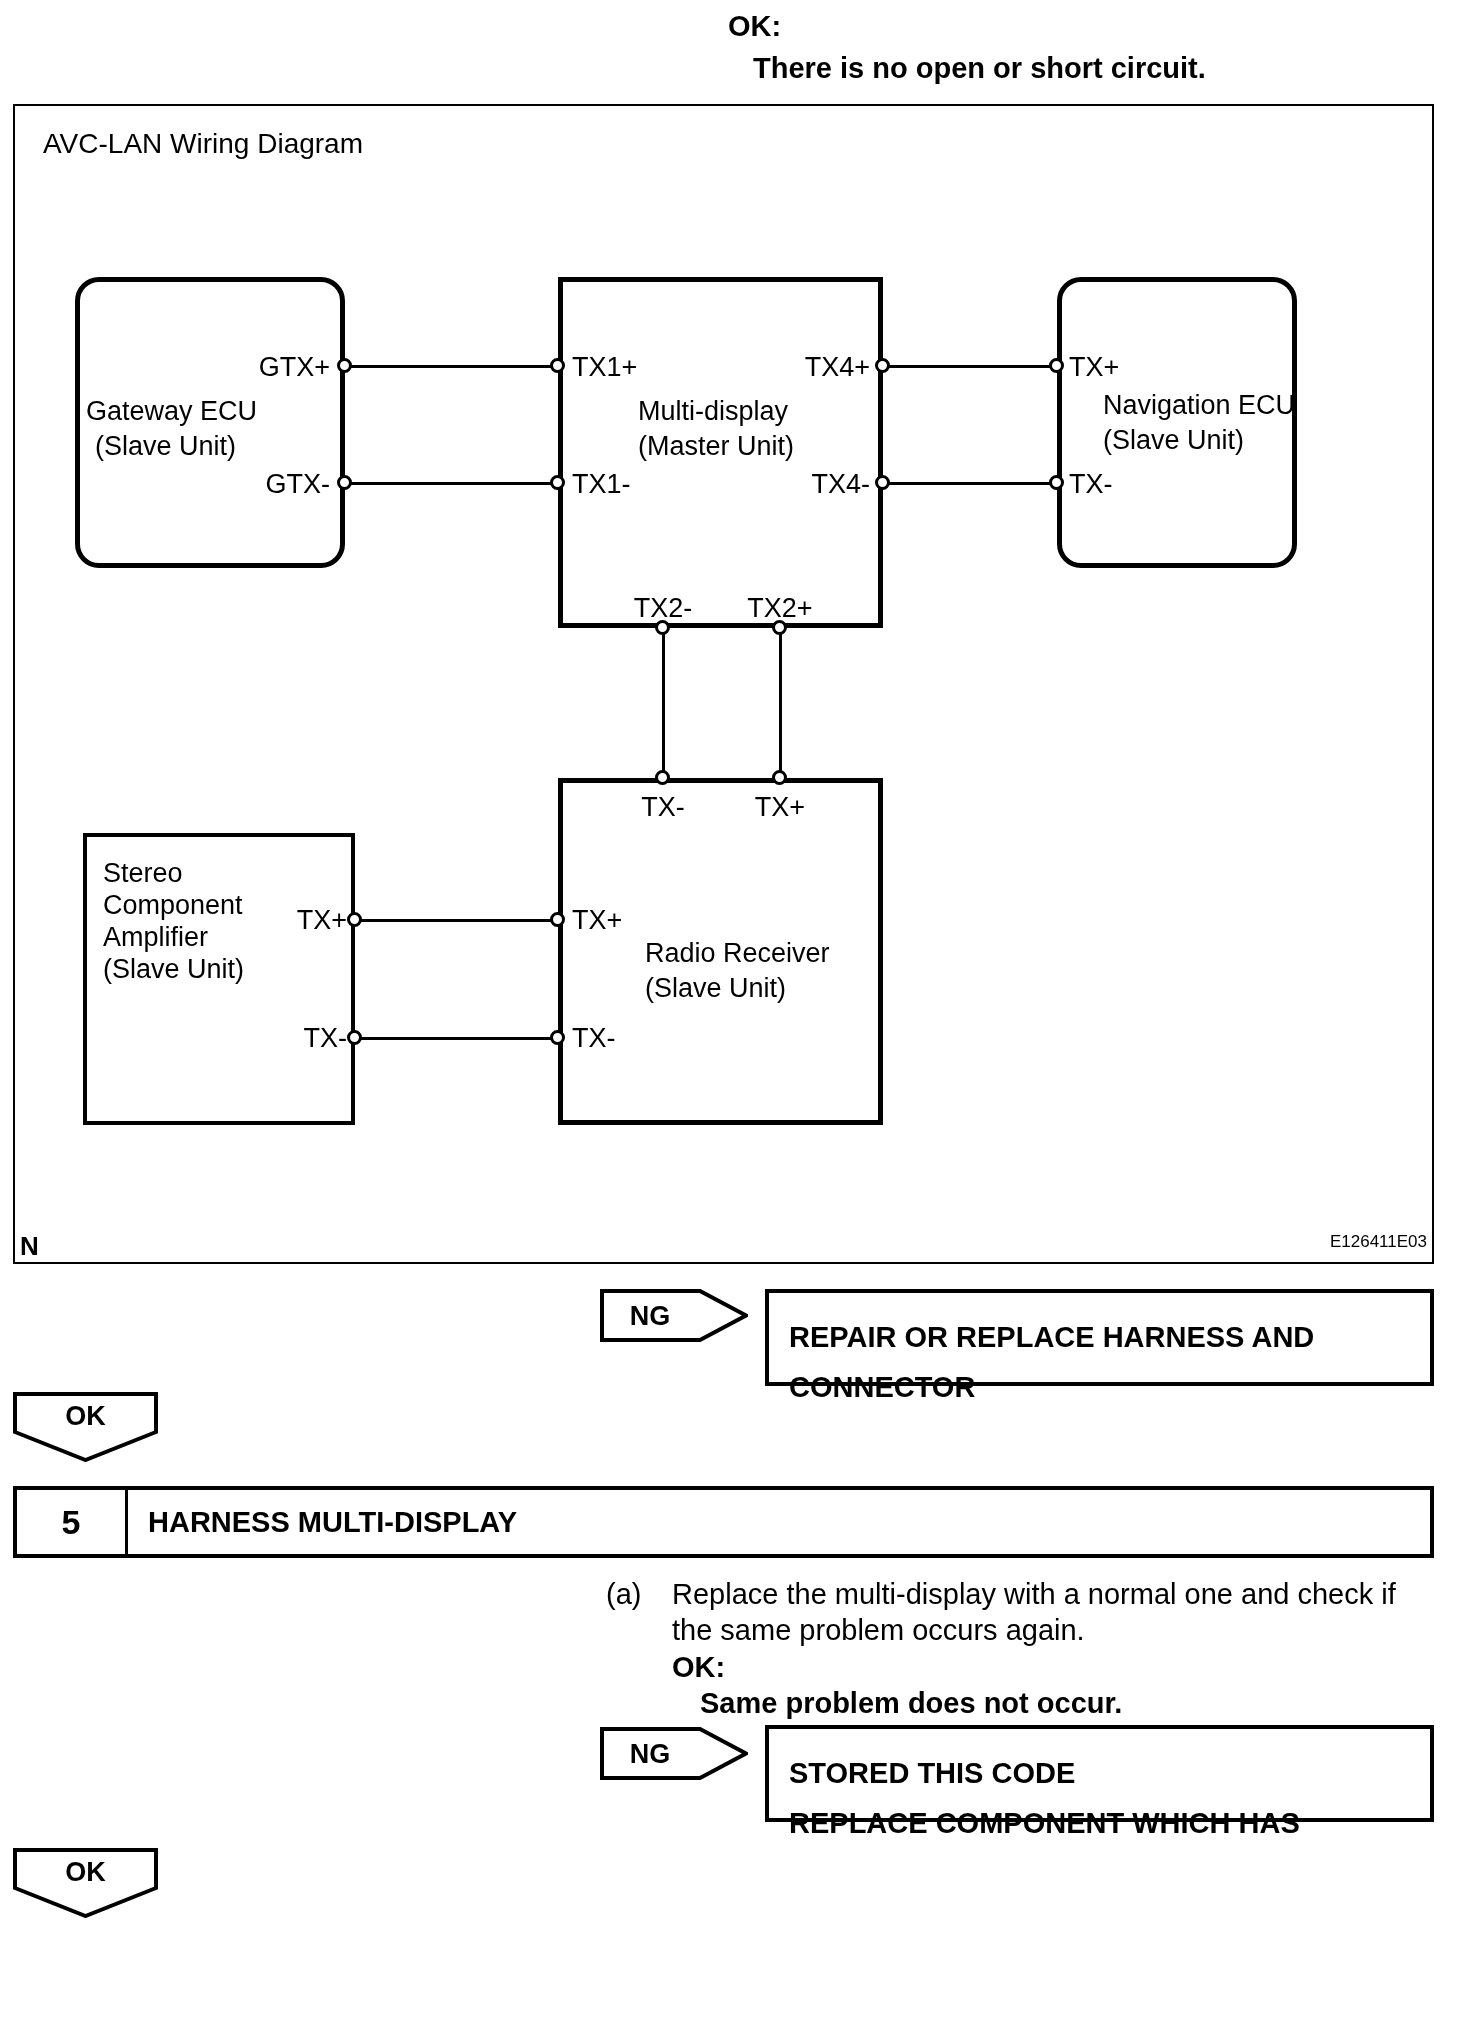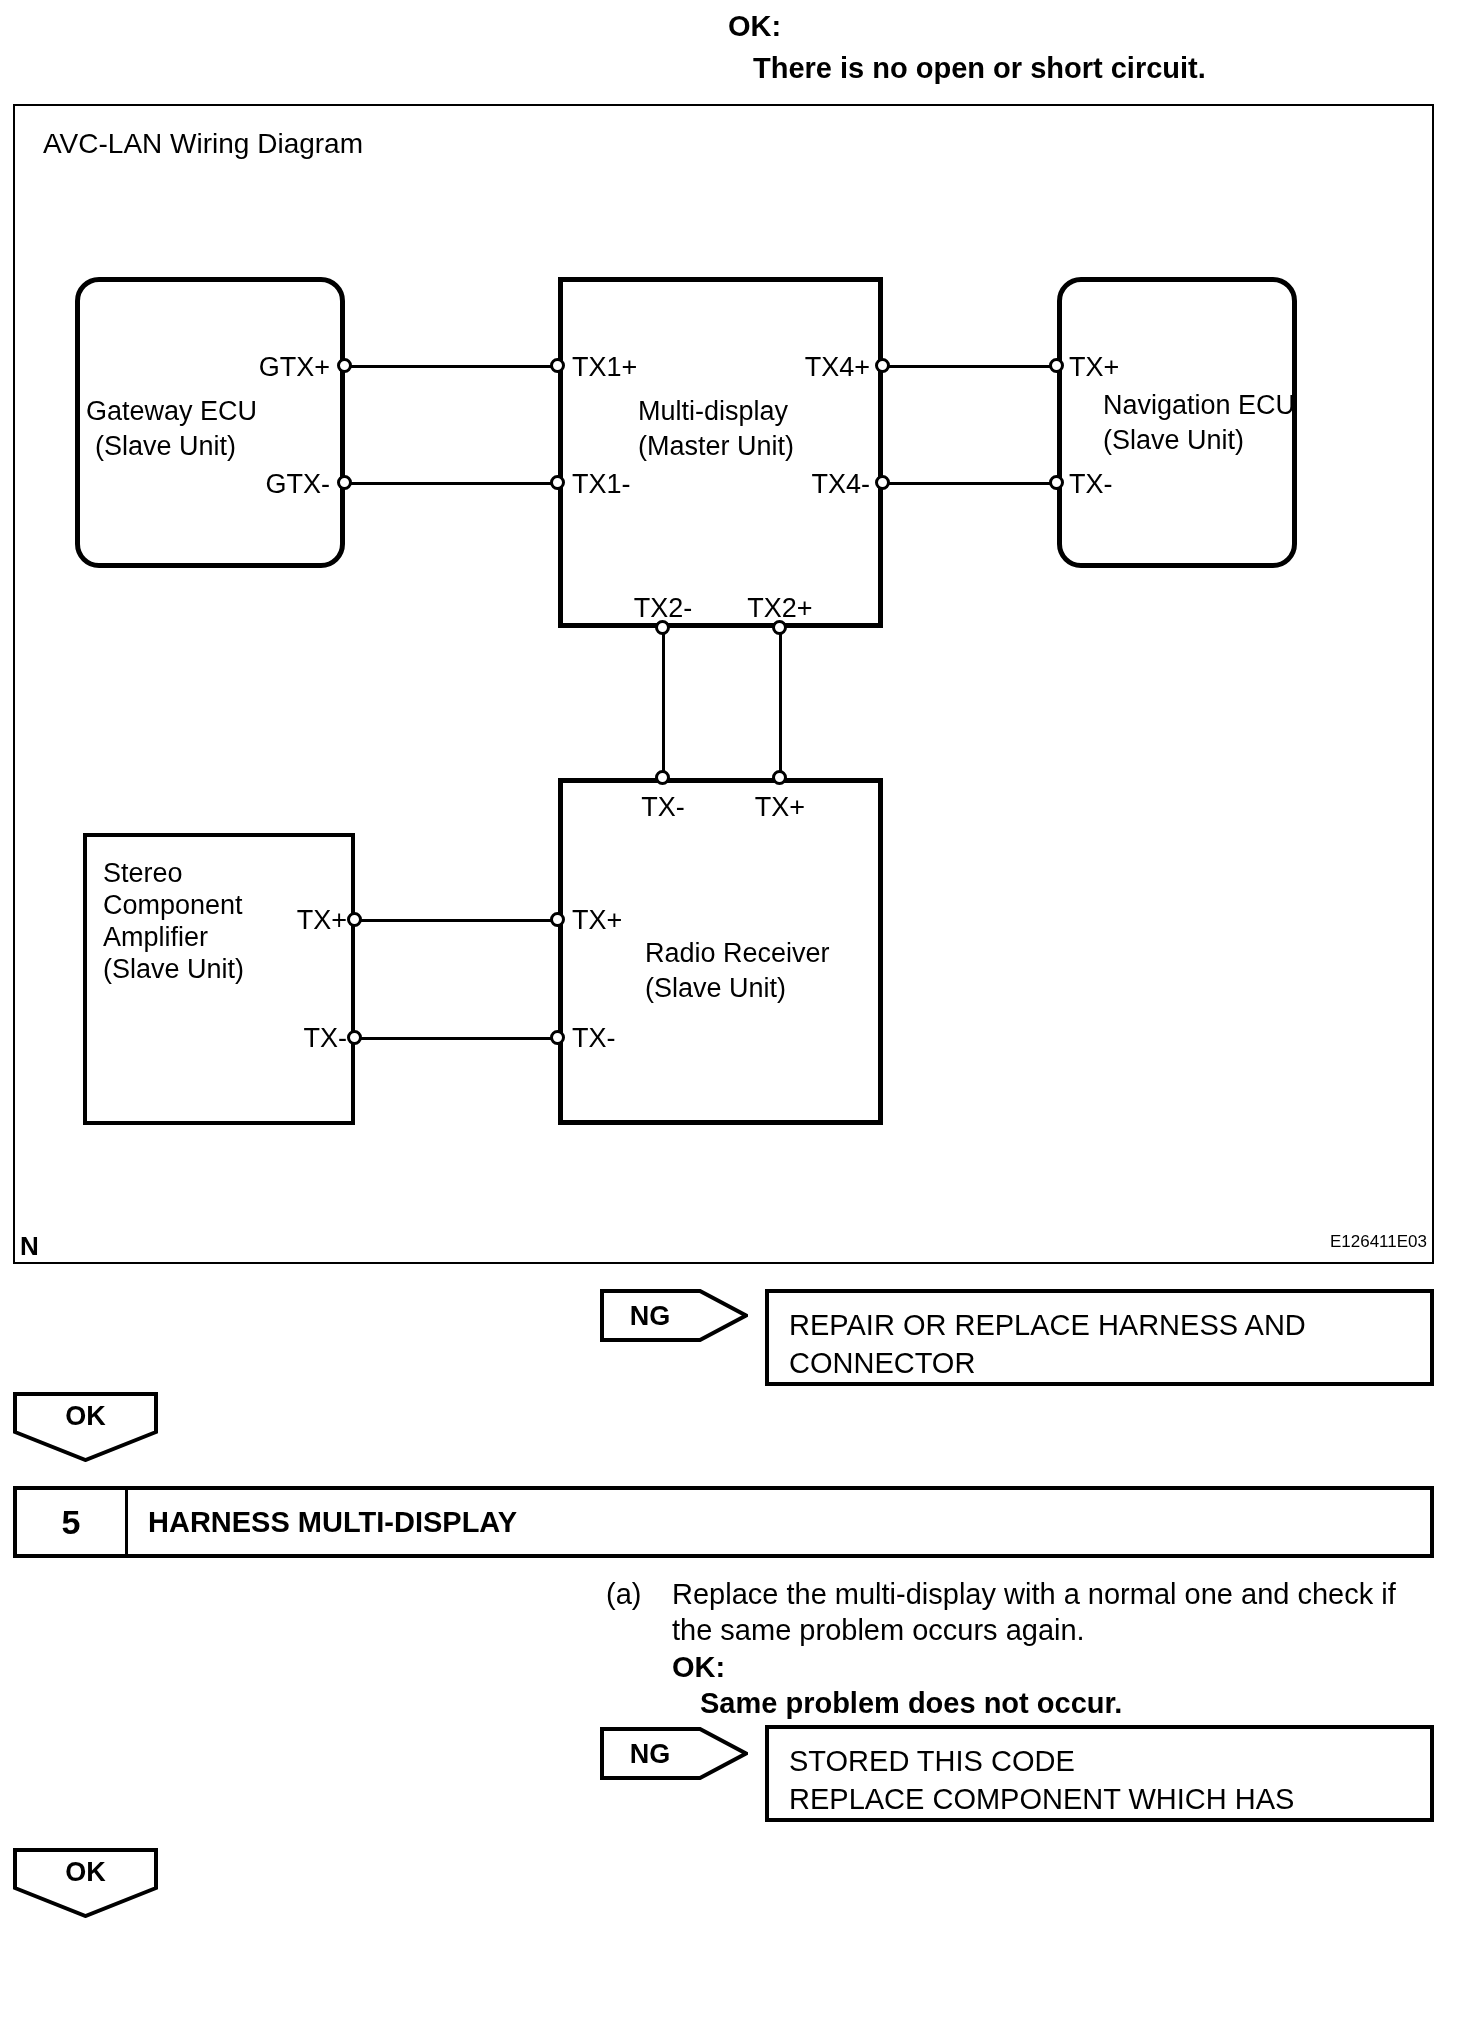--- a/index.html
+++ b/index.html
@@ -16,21 +16,21 @@
   .comp{position:absolute;border:5px solid #000;box-sizing:border-box;background:#fff;}
   .comp.thin{border-width:4px;}
   .comp.round{border-radius:24px;}
   .wire{position:absolute;background:#000;}
   .pin{position:absolute;width:15px;height:15px;border:3px solid #000;border-radius:50%;
        background:#fff;box-sizing:border-box;z-index:5;}
   .ralign{text-align:right;}
   .calign{text-align:center;}
   .flowbox{position:absolute;border:4px solid #000;box-sizing:border-box;background:#fff;
            padding:13px 0 0 20px;}
-  .flowbox .ln{font-size:29px;font-weight:normal;line-height:38px;white-space:nowrap;}
+  .flowbox .ln{font-size:29px;font-weight:bold;line-height:38px;white-space:nowrap;margin-top:12px;}
   .arrow{position:absolute;}
   .arrow svg{display:block;}
   .arrow .lab{position:absolute;font-size:27px;font-weight:bold;}
   .stepbar{position:absolute;border:4px solid #000;box-sizing:border-box;background:#fff;
            display:flex;align-items:stretch;}
   .stepnum{width:108px;border-right:3px solid #000;display:flex;align-items:center;
            justify-content:center;font-size:34px;font-weight:bold;}
   .steptitle{display:flex;align-items:center;padding-left:20px;font-size:29px;font-weight:bold;}
   .endbox{position:absolute;border:5px solid #000;box-sizing:border-box;background:#fff;
           display:flex;align-items:center;padding-left:14px;font-size:30px;font-weight:bold;}

